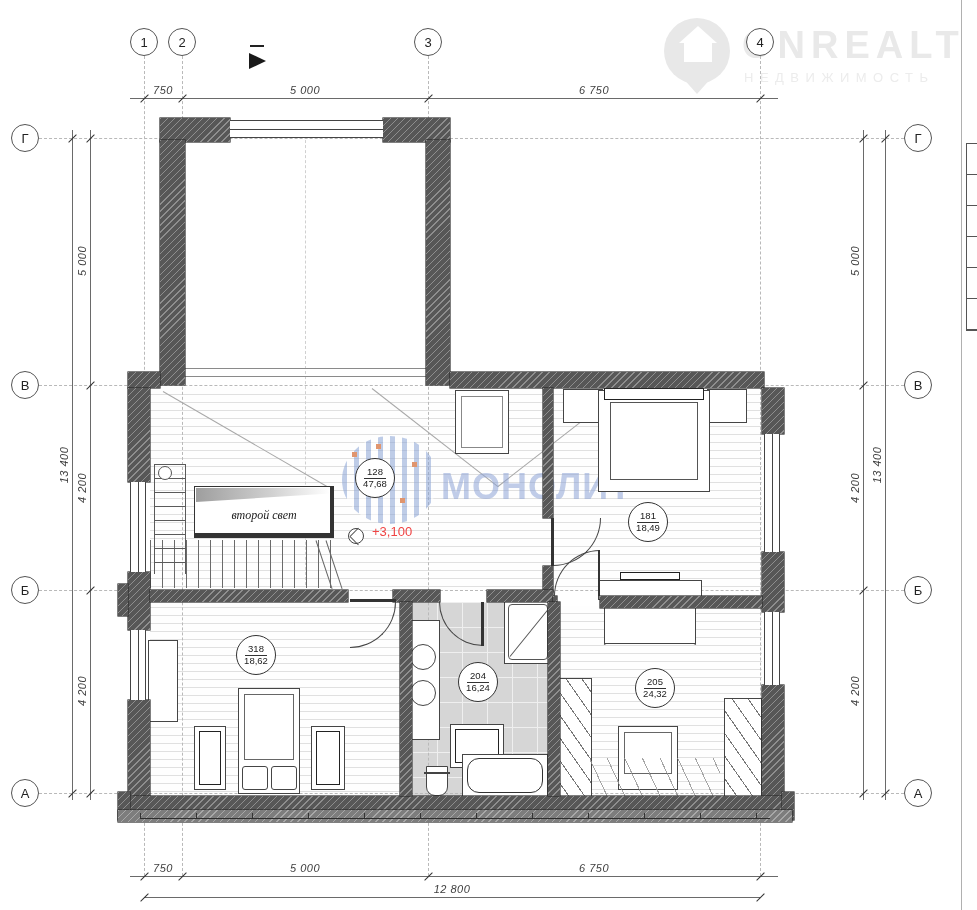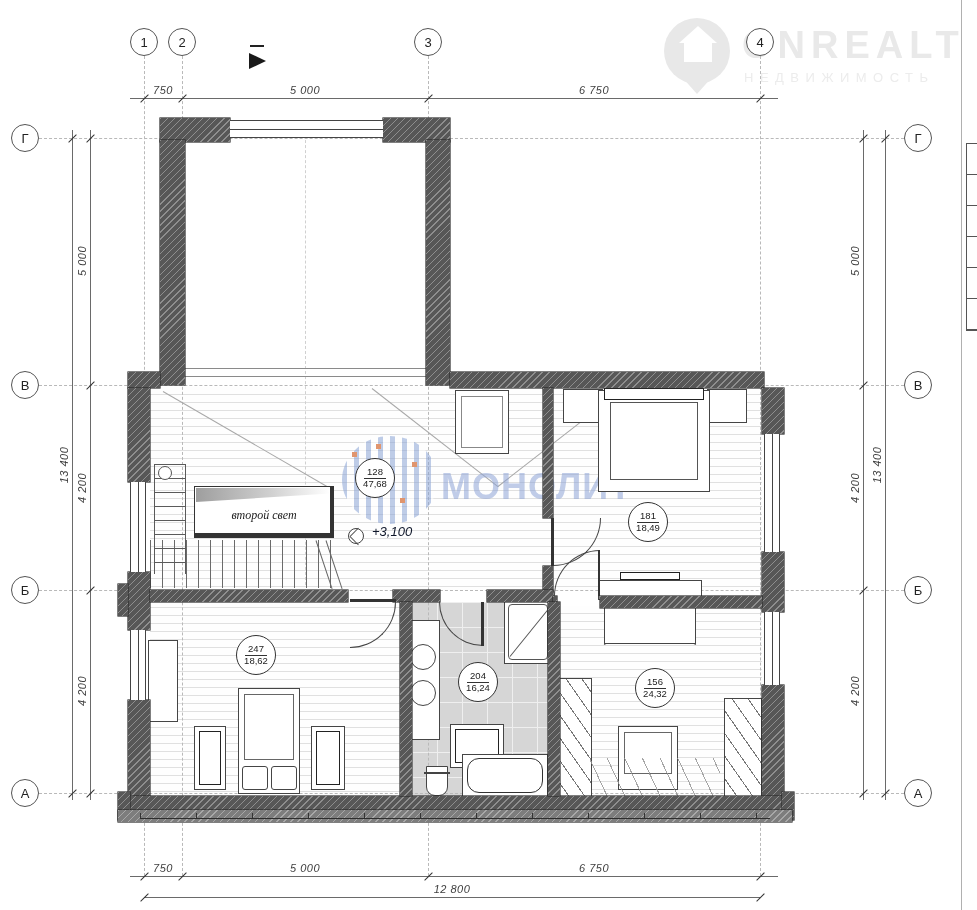--- a/index.html
+++ b/index.html
@@ -34,21 +34,21 @@
 .furn{position:absolute;background:#fff;border:1px solid #454545;z-index:4}
 .ln{position:absolute;height:1px;background:#a8a8a8;transform-origin:0 50%;z-index:3}
 .doorarc{position:absolute;z-index:6}
 .leaf{position:absolute;background:#333;z-index:6}
 .wm-text{position:absolute;font-size:36px;font-weight:700;letter-spacing:1px;
          color:rgba(141,163,214,.55);z-index:4}
 .logo-txt{position:absolute;font-size:38px;font-weight:700;letter-spacing:6px;color:#e9e9e9;z-index:1}
 .logo-sub{position:absolute;font-size:13px;letter-spacing:6.5px;color:#ececec;z-index:1}
 .voidlbl{position:absolute;font-family:"Liberation Serif",serif;font-style:italic;font-size:12px;
          color:#222;text-align:center;z-index:5}
-.lvl{position:absolute;font-size:13px;font-style:italic;color:#0f172a;z-index:6}
+.lvl{position:absolute;font-size:13px;color:#ef4444;z-index:6}
 </style>
 </head>
 <body>
 
 <div id="plan">
 
   <div class="floor" style="left:150px;top:387px;width:612px;height:203px"></div>
   <div class="floor" style="left:150px;top:600px;width:250px;height:196px"></div>
   <div class="floor" style="left:560px;top:606px;width:202px;height:190px"></div>
   <div class="tiles" style="left:412px;top:602px;width:136px;height:194px"></div>
@@ -201,33 +201,33 @@
   <div class="wall" style="left:548px;top:602px;width:12px;height:194px"></div>
 
   <div class="abs" style="left:250px;top:45px;width:14px;height:2px;background:#222;z-index:8"></div>
   <div class="abs" style="left:249px;top:53px;width:0;height:0;border-left:17px solid #1a1a1a;border-top:8px solid transparent;border-bottom:8px solid transparent;z-index:8"></div>
 
   <div class="rlabel" style="left:355px;top:458px">
     <span class="n">128</span>
     <span class="a">47,68</span>
   </div>
   <div class="rlabel" style="left:236px;top:635px">
-    <span class="n">247</span>
+    <span class="n">318</span>
     <span class="a">18,62</span>
   </div>
   <div class="rlabel" style="left:628px;top:502px">
     <span class="n">181</span>
     <span class="a">18,49</span>
   </div>
   <div class="rlabel" style="left:458px;top:662px">
     <span class="n">204</span>
     <span class="a">16,24</span>
   </div>
   <div class="rlabel" style="left:635px;top:668px">
-    <span class="n">156</span>
+    <span class="n">205</span>
     <span class="a">24,32</span>
   </div>
 
   <div class="axis" style="left:130px;top:28px">1</div>
   <div class="axis" style="left:168px;top:28px">2</div>
   <div class="axis" style="left:414px;top:28px">3</div>
   <div class="axis" style="left:746px;top:28px">4</div>
   <div class="axis" style="left:11px;top:124px">Г</div>
   <div class="axis" style="left:11px;top:371px">В</div>
   <div class="axis" style="left:11px;top:576px">Б</div>

